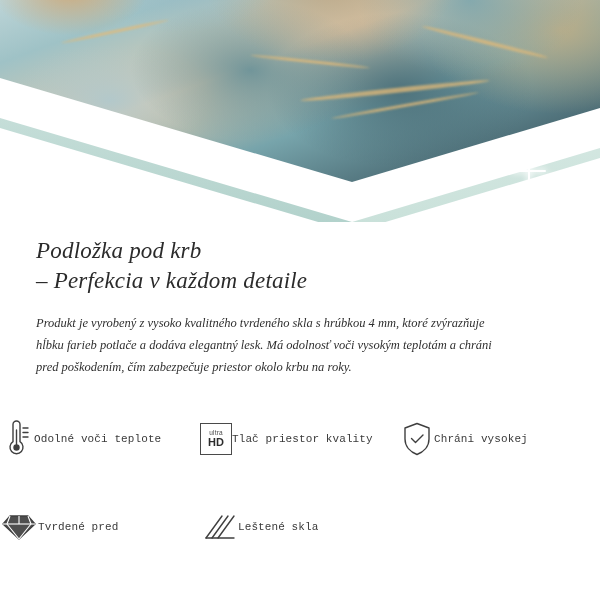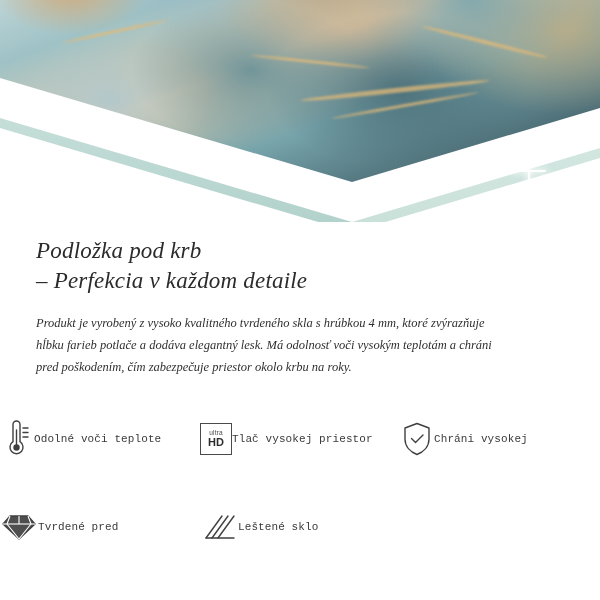--- a/index.html
+++ b/index.html
@@ -243,21 +243,21 @@
       <div class="caption">Odolné voči teplote</div>
     </div>
 
     <div class="feature">
       <div class="glyph">
         <div class="ultrahd">
           <span class="u1">ultra</span>
           <span class="u2">HD</span>
         </div>
       </div>
-      <div class="caption">Tlač vysokej priestor</div>
+      <div class="caption">Tlač priestor kvality</div>
     </div>
 
     <div class="feature">
       <div class="glyph">
         <svg width="34" height="40" viewBox="0 0 34 40" fill="none" stroke="#3f3f3f" stroke-width="1.4" stroke-linejoin="round" stroke-linecap="round">
           <path d="M17 4.5 29 9v11c0 7.5-5.3 13-12 15.5C10.3 33 5 27.5 5 20V9z"></path>
           <path d="M11.5 19.5l4 4 7.5-7.5"></path>
         </svg>
       </div>
       <div class="caption">Chráni vysokej</div>
@@ -277,18 +277,18 @@
 
     <div class="feature">
       <div class="glyph">
         <svg width="38" height="34" viewBox="0 0 38 34" fill="none" stroke="#3f3f3f" stroke-width="1.4" stroke-linecap="round">
           <path d="M6 28L22 6"></path>
           <path d="M12 28L28 6"></path>
           <path d="M18 28L34 6"></path>
           <path d="M6 28h28"></path>
         </svg>
       </div>
-      <div class="caption">Leštené sklo</div>
+      <div class="caption">Leštené skla</div>
     </div>
 
 
   </div>
 </div>
 
 </body></html>

